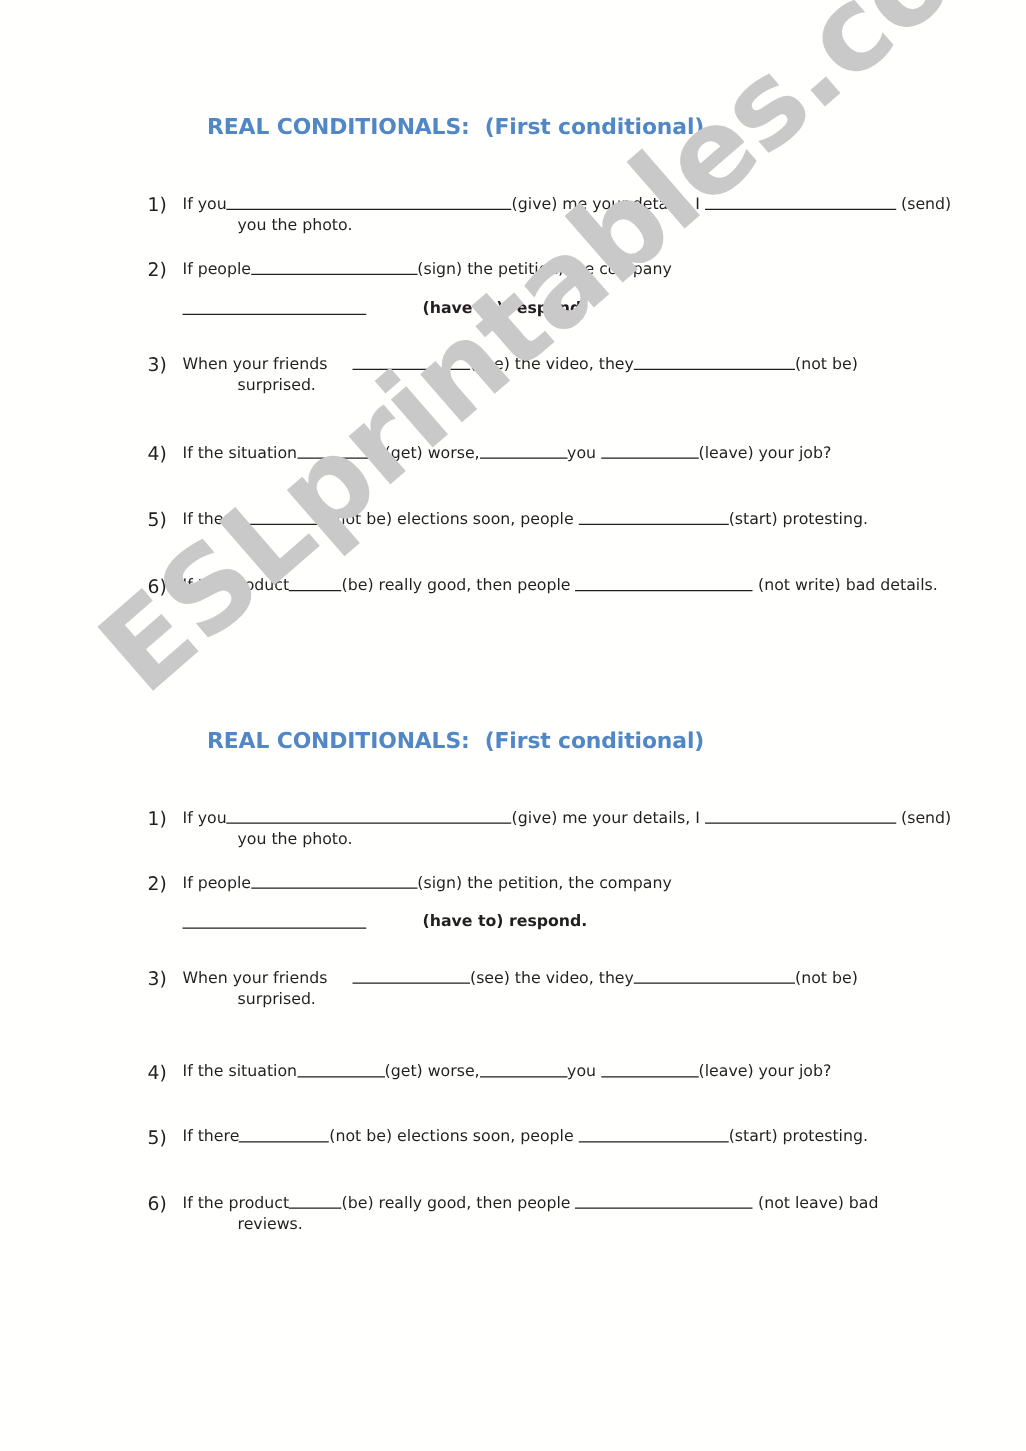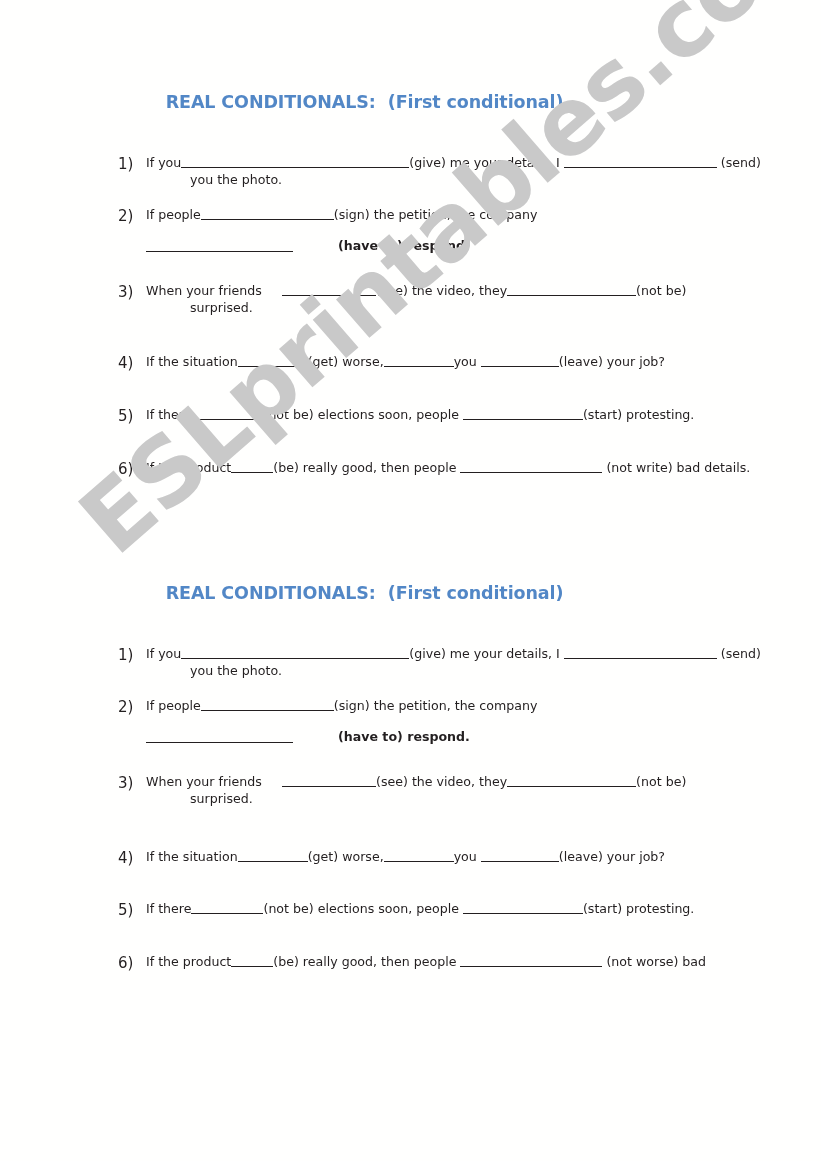--- a/index.html
+++ b/index.html
@@ -259,20 +259,21 @@
       <div class="item j5">
         <span class="num">5)</span>
         <div class="body">
           <span>If there</span><span class="blank" style="width:72px;"></span><span>(not be) elections soon, people </span><span class="blank" style="width:120px;"></span><span>(start) protesting.</span>
         </div>
       </div>
 
       <div class="item j6">
         <span class="num">6)</span>
         <div class="body" style="margin-right:95px;">
-          <span>If the product</span><span class="blank" style="width:42px;"></span><span>(be) really good, then people </span><span class="blank" style="width:142px;"></span><span> (not worse) bad</span>
+          <span>If the product</span><span class="blank" style="width:42px;"></span><span>(be) really good, then people </span><span class="blank" style="width:142px;"></span><span> (not leave) bad</span>
+          <span class="line2">reviews.</span>
         </div>
       </div>
 
     </div>
   </div>
 
 </div>
 
 </body></html>

